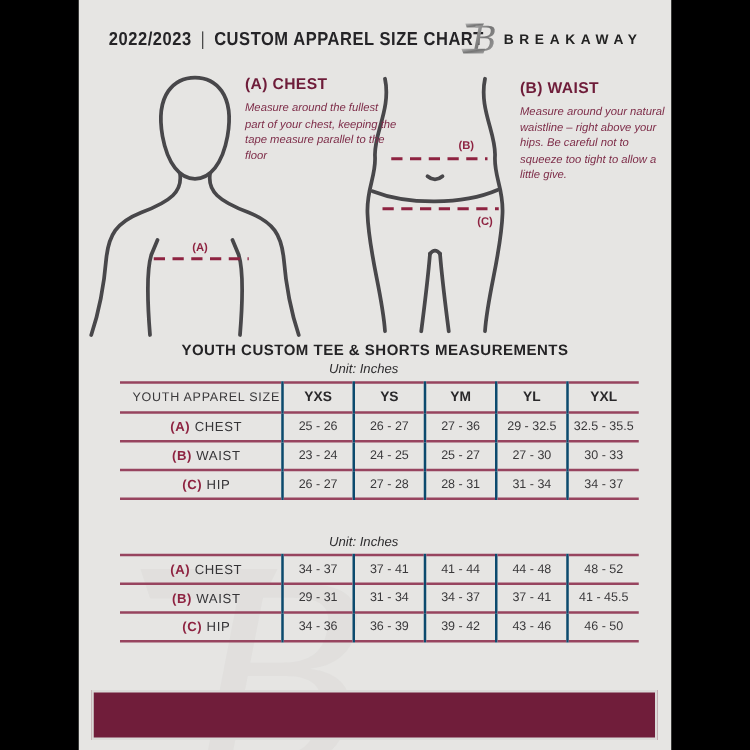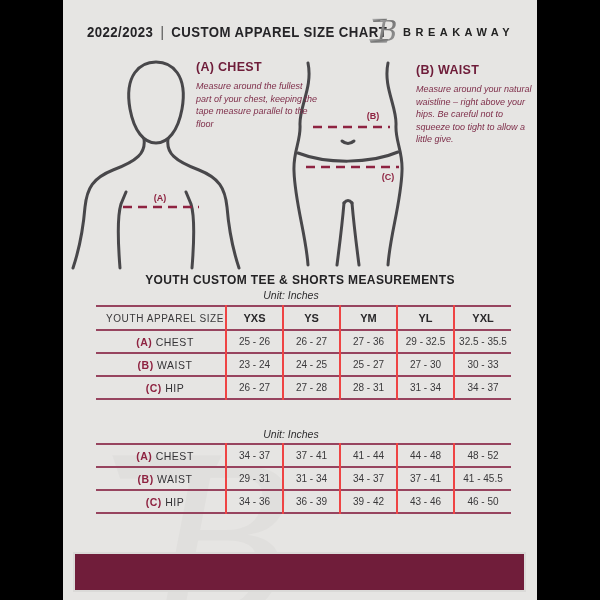--- a/index.html
+++ b/index.html
@@ -30,21 +30,21 @@
 
   
   .tbl-title { position:absolute; left:0; width:474px; text-align:center;
                font-size:12px; font-weight:bold; color:#242325; letter-spacing:.4px; }
   .tbl-unit  { position:absolute; left:1px; width:454px; text-align:center;
                font-size:10.5px; font-style:italic; color:#2e2d2f; }
   table.size-table { position:absolute; left:33px; width:415px; border-collapse:collapse;
                      table-layout:fixed; z-index:2; }
   table.size-table tr { border-top:2px solid #97445f; }
   table.size-table tr:last-child { border-bottom:2px solid #97445f; }
-  table.size-table td + td, table.size-table th + th { border-left:2px solid #ef4444; }
+  table.size-table td + td, table.size-table th + th { border-left:2px solid #0c4a6e; }
   table.size-table th, table.size-table td { height:23px; text-align:center; vertical-align:middle; }
   table.size-table tr.head th { height:24px; font-size:11px; font-weight:bold; color:#29282a; }
   table.size-table th.lbl, table.size-table td.lbl { text-align:center; padding-left:9px;margin-top:29px; }
   table.size-table tr.head th.lbl { font-size:10px; font-weight:normal; color:#3a393b; letter-spacing:.6px; }
   table.size-table td { font-size:10px; color:#3a393b; }
   table.size-table td.lbl { font-size:10.5px; color:#343336; letter-spacing:.5px; }
   table.size-table td.lbl .pfx { font-weight:bold; color:#8e2341; }
 
   .watermark { position:absolute; left:18px; top:420px; width:235px; height:235px; z-index:1; }
 

